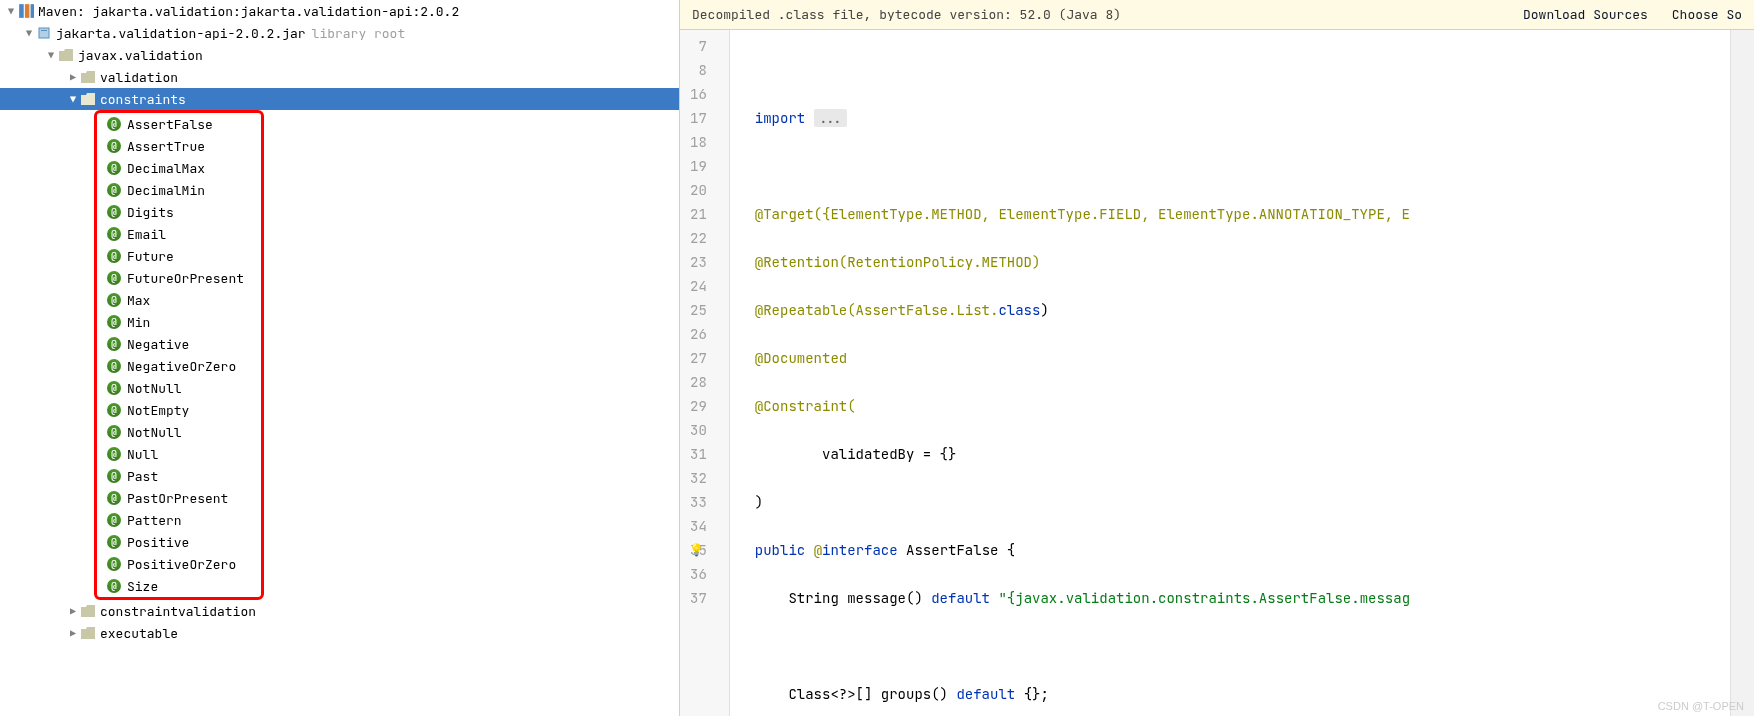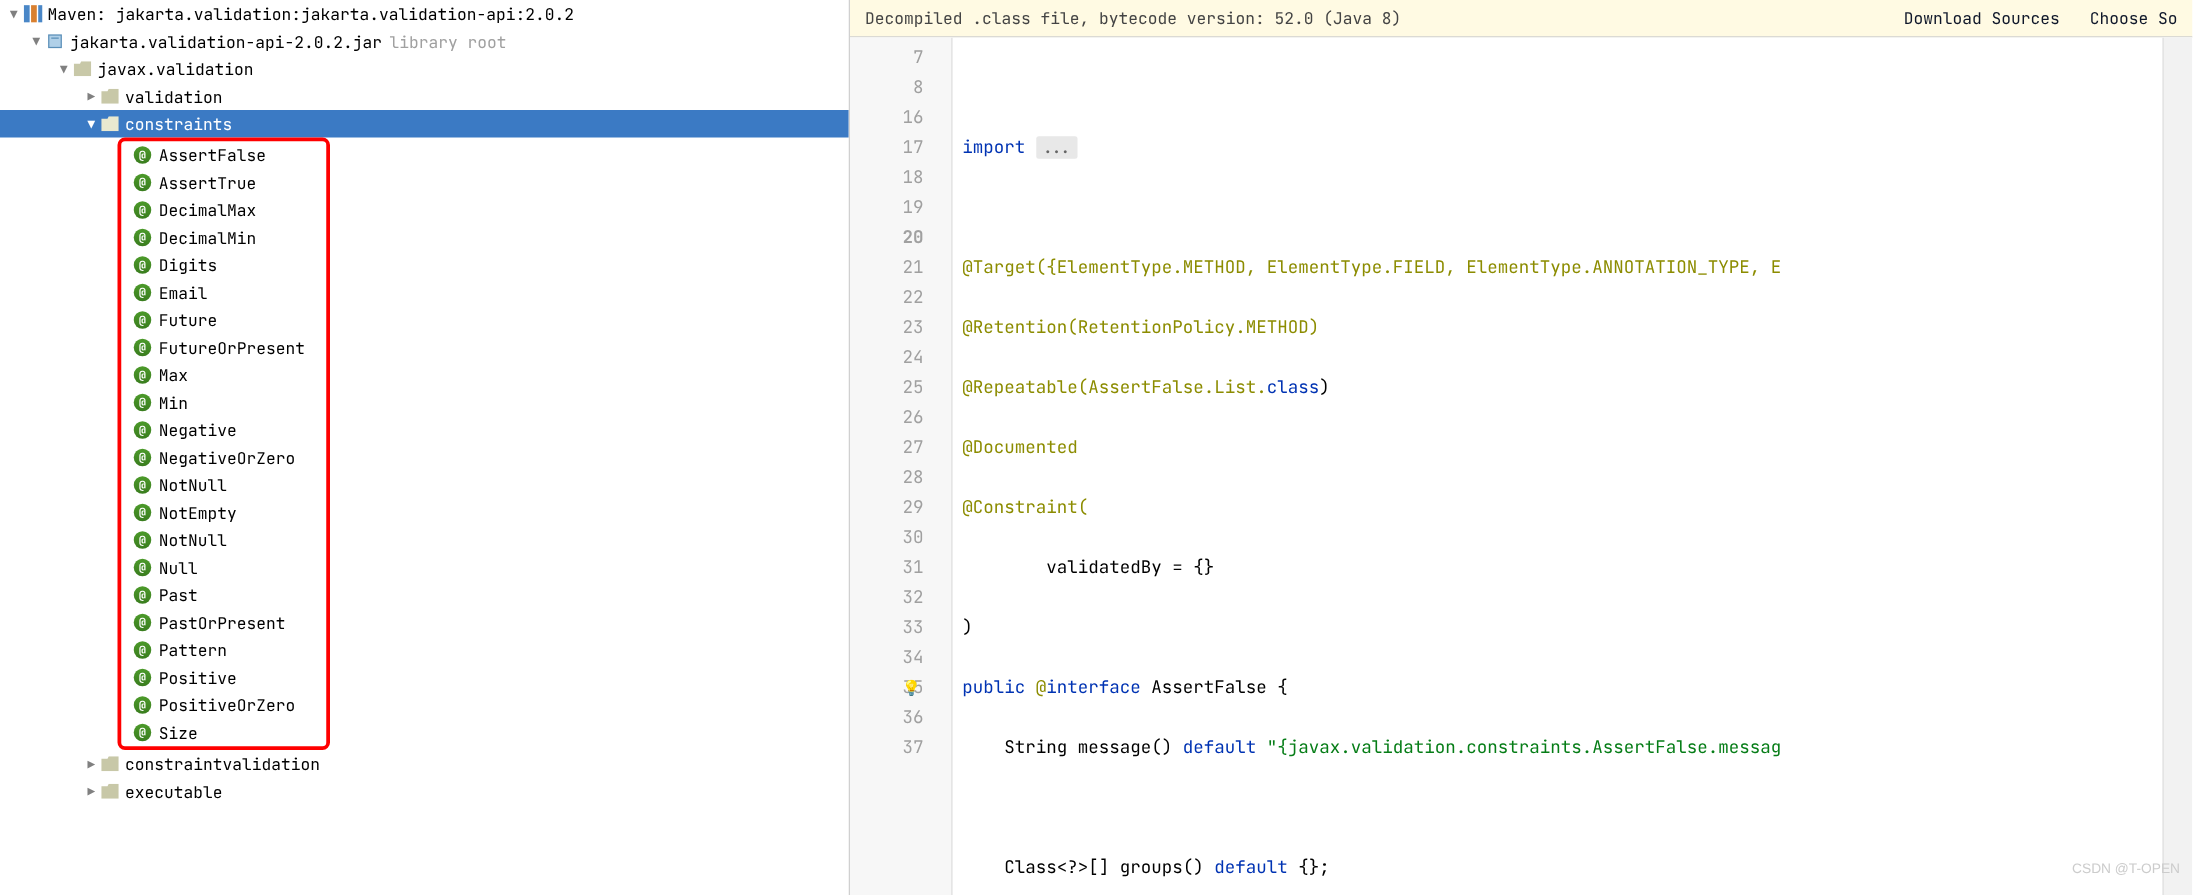--- a/index.html
+++ b/index.html
@@ -140,38 +140,39 @@
     }
     .code {
       flex: 1;
       padding: 4px 8px;
       line-height: 24px;
       white-space: pre;
       position: relative;
     }
     .code-line {
       height: 24px;
+      margin-left: 17px;
     }
     .kw { color: #0033b3; }
     .anno { color: #8c8c00; }
     .str { color: #067d17; }
     .imp-fold {
       background: #e8e8e8;
       color: #666;
       padding: 0 4px;
       border-radius: 2px;
     }
     .minimap {
       width: 24px;
       background: #f2f2f2;
       border-left: 1px solid #e0e0e0;
     }
     .watermark {
       position: absolute;
-      bottom: 15px;
+      bottom: 4px;
       right: 10px;
       color: #ccc;
       font-size: 11px;
       font-family: sans-serif;
     }
     .indent1 { padding-left: 22px; }
     .indent2 { padding-left: 44px; }
     .indent3 { padding-left: 66px; }
   </style>
 </head>
@@ -349,35 +350,35 @@
     </div>
   </div>
   <div class="editor-area">
     <div class="gutter" id="gutter">
         <div style="position: relative;">7</div>
         <div style="position: relative;">8</div>
         <div style="position: relative;">16</div>
         <div style="position: relative;">17</div>
         <div style="position: relative;">18</div>
         <div style="position: relative;">19</div>
-        <div style="position: relative; font-weight: bold;">20</div>
+        <div style="position: relative;">20</div>
         <div style="position: relative;">21</div>
         <div style="position: relative;">22</div>
         <div style="position: relative;">23</div>
         <div style="position: relative;">24</div>
         <div style="position: relative;">25</div>
         <div style="position: relative;">26</div>
         <div style="position: relative;">27</div>
         <div style="position: relative;">28</div>
         <div style="position: relative;">29</div>
         <div style="position: relative;">30</div>
         <div style="position: relative;">31</div>
         <div style="position: relative;">32</div>
         <div style="position: relative;">33</div>
-        <div style="position: relative; margin-left: 32px;">34</div>
+        <div style="position: relative;">34</div>
         <div style="position: relative;">35<span class="bulb">💡</span></div>
         <div style="position: relative;">36</div>
         <div style="position: relative;">37</div>
       </div>
     <div class="code">
 <div class="code-line"></div>
 <div class="code-line"><span class="kw">import </span><span class="imp-fold">...</span></div>
 <div class="code-line"></div>
 <div class="code-line"><span class="anno">@Target({ElementType.METHOD, ElementType.FIELD, ElementType.ANNOTATION_TYPE, E</span></div>
 <div class="code-line"><span class="anno">@Retention(RetentionPolicy.METHOD)</span></div>

